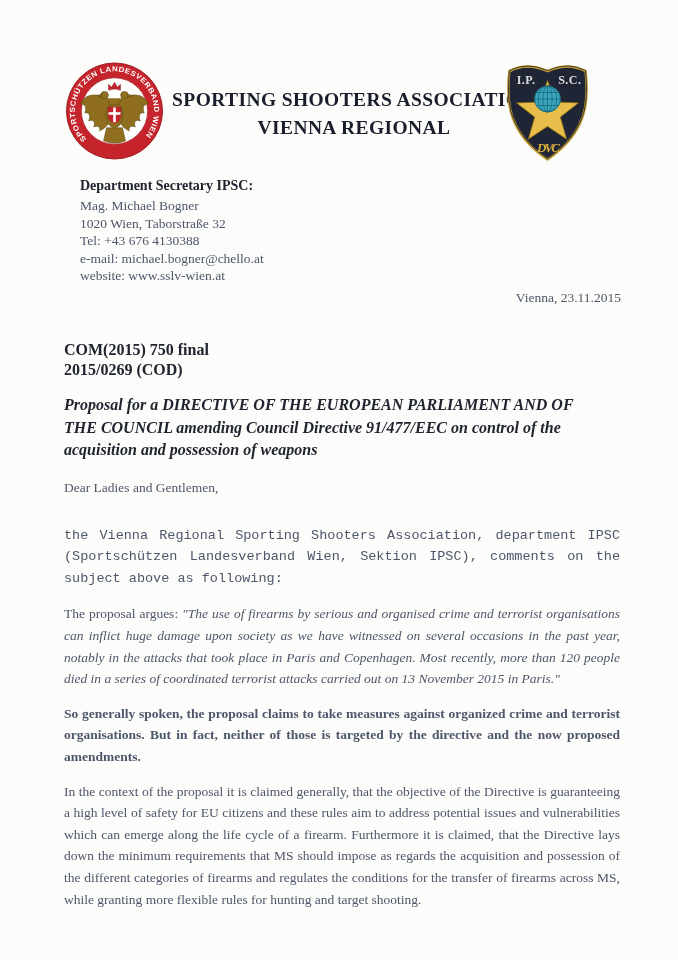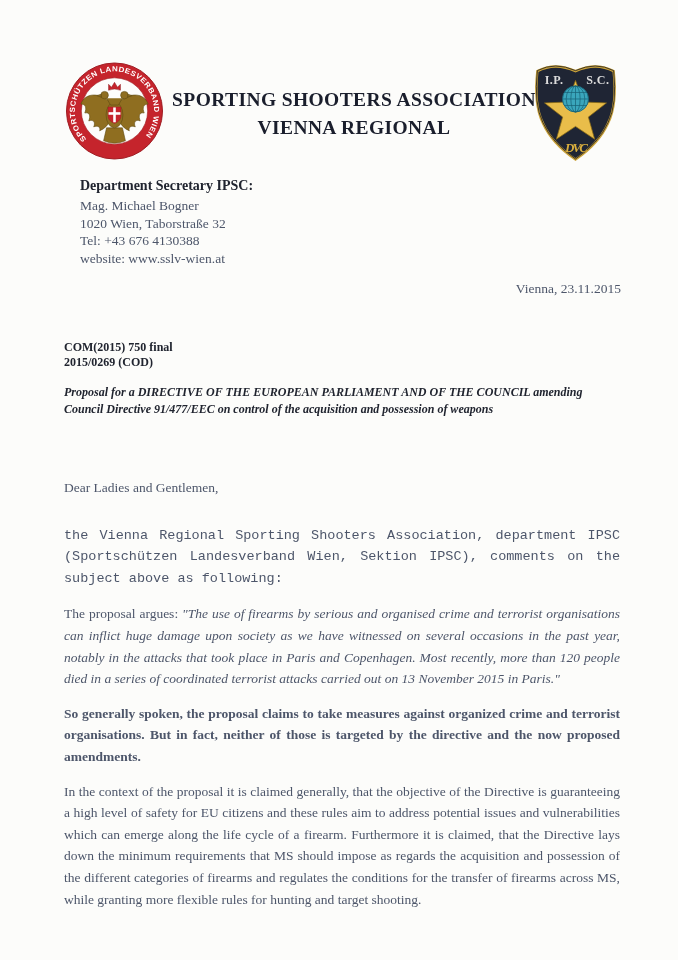--- a/index.html
+++ b/index.html
@@ -10,21 +10,21 @@
   }
   .page {
     position: relative;
     width: 678px; height: 960px;
     background: #fcfcfa;
     overflow: hidden;
   }
 
   
   .logo-left { position: absolute; left: 65px; top: 59px; width: 99px; height: 104px; }
-  .logo-right { position: absolute; left: 529px; top: 56px; width: 93px; height: 112px; }
+  .logo-right { position: absolute; left: 501px; top: 56px; width: 93px; height: 112px; }
   .title-block {
     position: absolute; left: 150px; right: 120px; top: 86px;
     text-align: center;
     font-weight: bold;
     font-size: 19.5px;
     line-height: 1.42;
     letter-spacing: 0.4px;
     color: #1a1e2c;
   }
 
@@ -35,28 +35,28 @@
     color: #4d566a;
   }
   .contact-heading {
     font-weight: bold; font-size: 14px;
     color: #20242f;
     margin-bottom: 2px;
   }
 
   
   .dateline {
-    position: absolute; right: 57px; top: 281px;
+    position: absolute; right: 57px; top: 290px;
     font-size: 13.5px; color: #4d566a;
   }
 
   
   .subject {
     position: absolute; left: 64px; top: 340px; right: 58px;
-    font-weight: bold; font-size: 12px; line-height: 1.25;
+    font-weight: bold; font-size: 16px; line-height: 1.25;
     color: #20242f;
   }
   .subject-proposal {
     margin-top: 14px;
     max-width: 540px;
     line-height: 1.42;
     font-style: italic;
   }
 
   
@@ -130,20 +130,21 @@
       <text x="74" y="26" text-anchor="middle" font-family="Liberation Serif, serif" font-weight="bold" font-size="13" fill="#dcdcdc" letter-spacing="0.5">S.C.</text>
       <text x="50" y="99" text-anchor="middle" font-family="Liberation Serif, serif" font-style="italic" font-weight="bold" font-size="14" fill="#d9ae3e" letter-spacing="-2">DVC</text>
     </svg>
   </div>
 
   <div class="contact">
     <div class="contact-heading">Department Secretary IPSC:</div>
     <div>Mag. Michael Bogner</div>
     <div>1020 Wien, Taborstraße 32</div>
     <div>Tel: +43 676 4130388</div>
+    <div>e-mail: michael.bogner@chello.at</div>
     <div>website: www.sslv-wien.at</div>
   </div>
 
   <div class="dateline">Vienna, 23.11.2015</div>
 
   <div class="subject">
     <div>COM(2015) 750 final</div>
     <div>2015/0269 (COD)</div>
     <div class="subject-proposal">Proposal for a DIRECTIVE OF THE EUROPEAN PARLIAMENT AND OF THE COUNCIL amending Council Directive 91/477/EEC on control of the acquisition and possession of weapons</div>
   </div>

